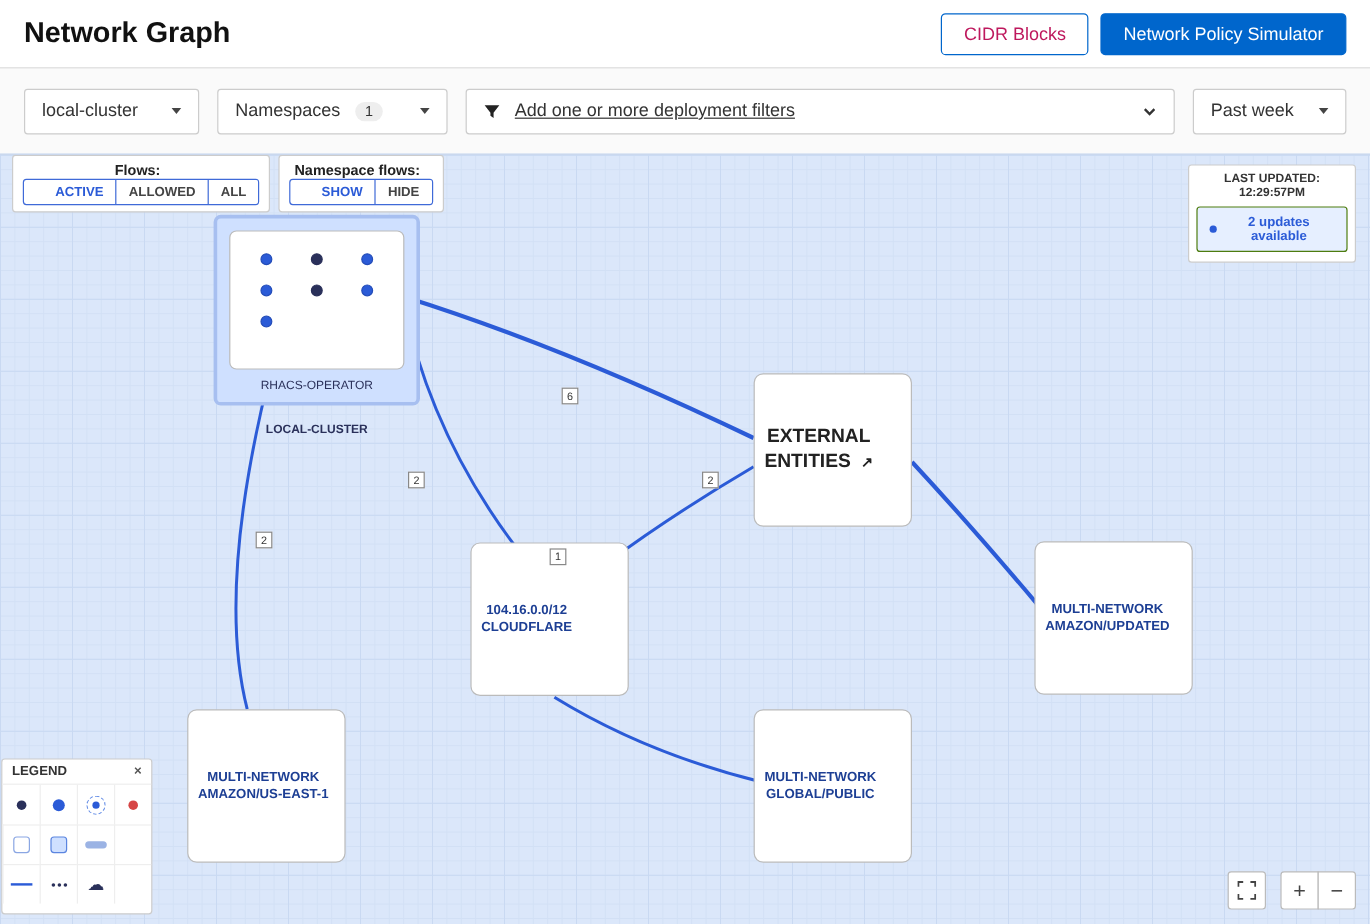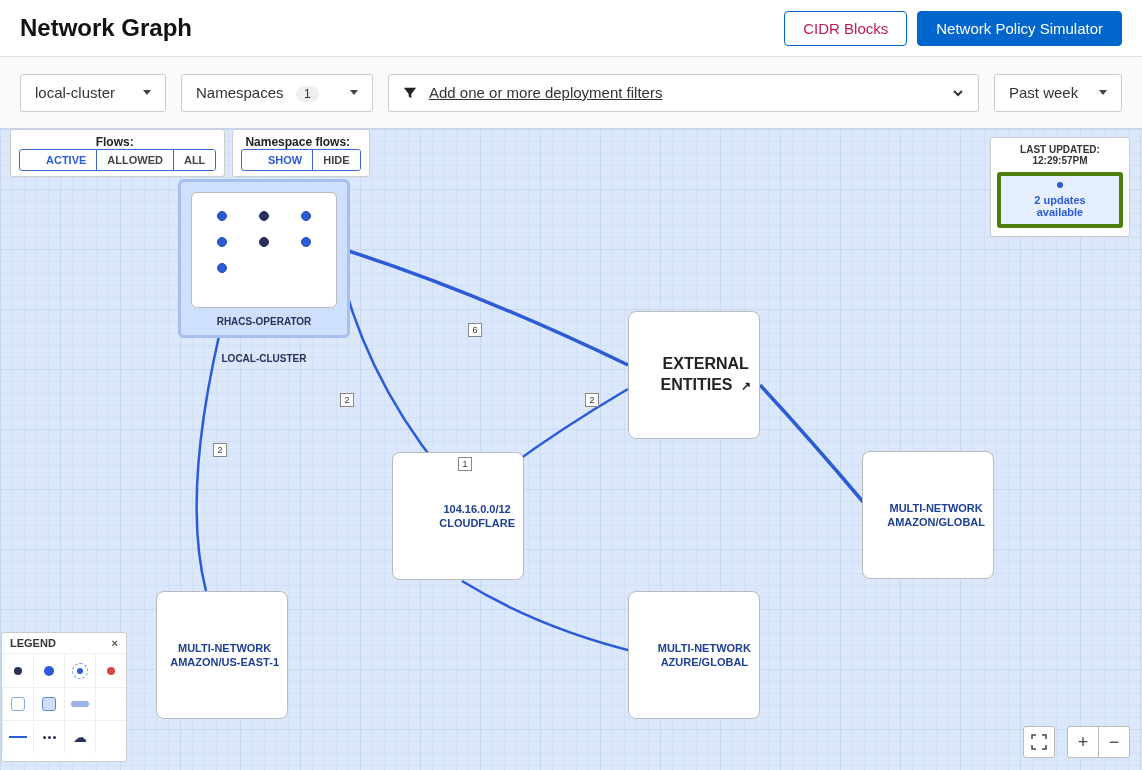--- a/index.html
+++ b/index.html
@@ -69,48 +69,48 @@
   .seg button.active { color: #2b5bd7; }
 
   .update-box {
     position: absolute; top: 8px; right: 12px; width: 140px;
     background: #fff; border: 1px solid #ccc; border-radius: 3px;
     padding: 6px 6px 8px; font-size: 10px; text-align: center;
   }
   .update-box .time { font-weight: 700; color: #333; }
   .updates-pill {
     display: inline-flex; align-items: center; justify-content: center; gap: 6px;
-    margin-top: 6px; padding: 6px 10px; background: #e6efff; border: 4px solid #4d7c0f; border-radius: 3px;
-    color: #2b5bd7; font-weight: 700; font-size: 11px; width: 100%; cursor: pointer; flex-direction: column;
+    margin-top: 6px; padding: 6px 10px; background: #e6efff; border: 1px solid #4d7c0f; border-radius: 3px;
+    color: #2b5bd7; font-weight: 700; font-size: 11px; width: 100%; cursor: pointer;
   }
   .dot-blue { width: 6px; height: 6px; border-radius: 50%; background: #2b5bd7; }
 
   
   .node-box {
     position: absolute; width: 132px; height: 128px;
     background: #fff; border: 1px solid #bbb; border-radius: 8px;
-    display: flex; align-items: center; justify-content: flex-end;
+    display: flex; align-items: center; justify-content: flex-start;
     font-size: 11px; font-weight: 700; color: #1d3f94; text-align: center;
     padding: 8px; line-height: 1.3;
   }
   .ext-box { font-size: 16px; color: #222; }
 
   .ns-container {
     position: absolute; left: 178px; top: 50px;
     width: 172px; border: 3px solid #a7bff0; background: #cfe0ff; border-radius: 6px;
     padding: 10px 10px 8px; text-align: center;
   }
   .ns-inner {
     background: #fff; border: 1px solid #bbb; border-radius: 6px;
     height: 116px; display: grid; grid-template-columns: repeat(3, 1fr);
     gap: 16px 18px; padding: 18px 18px 0px 18px; align-content: start; justify-items: center;
   }
   .pod { width: 10px; height: 10px; border-radius: 50%; background: #2b5bd7; border: 1px solid #244db9; }
   .pod.dark { background: #2a305a; border-color: #2a305a; }
-  .ns-title { margin-top: 8px; font-size: 10px; font-weight: 700; color: #2a305a; }
+  .ns-title { margin-top: 8px; font-size: 10px; font-weight: 400; color: #2a305a; }
   .cluster-label {
     position: absolute; left: 0; top: 224px; width: 172px; text-align: center;
     font-size: 10px; font-weight: 700; color: #2a305a;
   }
 
   .edge-label {
     position: absolute; width: 14px; height: 14px;
     background: #fff; border: 1px solid #888; display: flex; align-items: center; justify-content: center;
     font-size: 9px; color: #333;
   }
@@ -265,35 +265,35 @@
   <div class="node-box" style="left:392px; top:323px">
     <div>
       <span>104.16.0.0/12</span><br>
       <span>CLOUDFLARE</span>
     </div>
   </div>
 
   <div class="node-box" style="left:862px; top:322px">
     <div>
       <span>MULTI-NETWORK</span><br>
-      <span>AMAZON/GLOBAL</span>
+      <span>AMAZON/UPDATED</span>
     </div>
   </div>
 
   <div class="node-box" style="left:156px; top:462px">
     <div>
       <span>MULTI-NETWORK</span><br>
       <span>AMAZON/US-EAST-1</span>
     </div>
   </div>
 
   <div class="node-box" style="left:628px; top:462px">
     <div>
       <span>MULTI-NETWORK</span><br>
-      <span>AZURE/GLOBAL</span>
+      <span>GLOBAL/PUBLIC</span>
     </div>
   </div>
 
   <div class="edge-label" style="left:468px; top:194px">6</div>
   <div class="edge-label" style="left:340px; top:264px">2</div>
   <div class="edge-label" style="left:585px; top:264px">2</div>
   <div class="edge-label" style="left:213px; top:314px">2</div>
   <div class="edge-label" style="left:458px; top:328px">1</div>
 
   <div class="legend">

